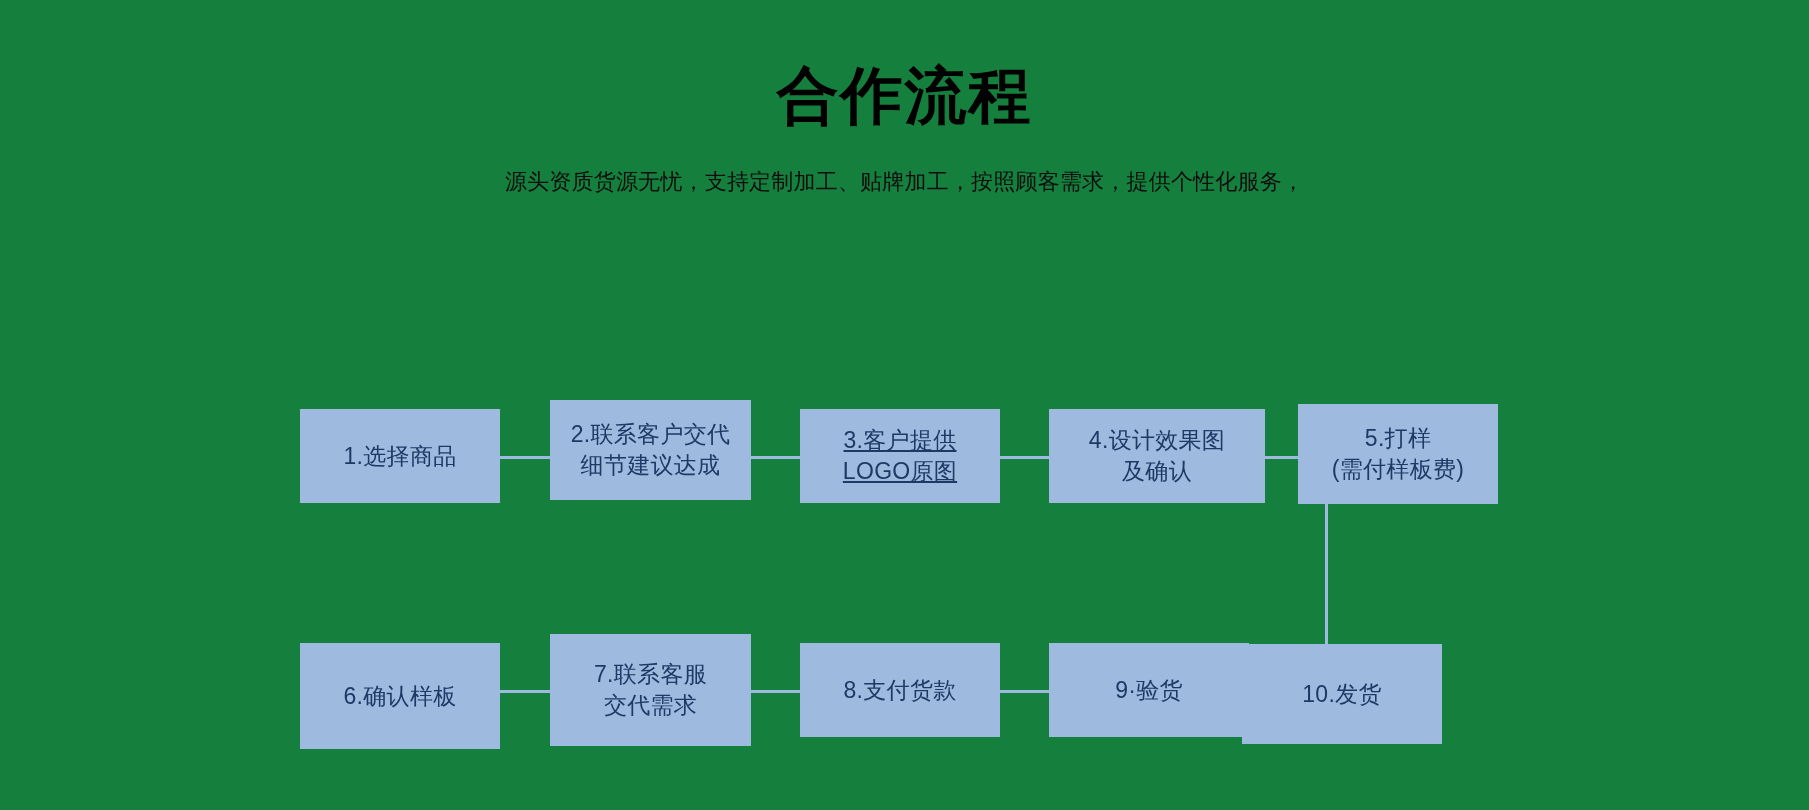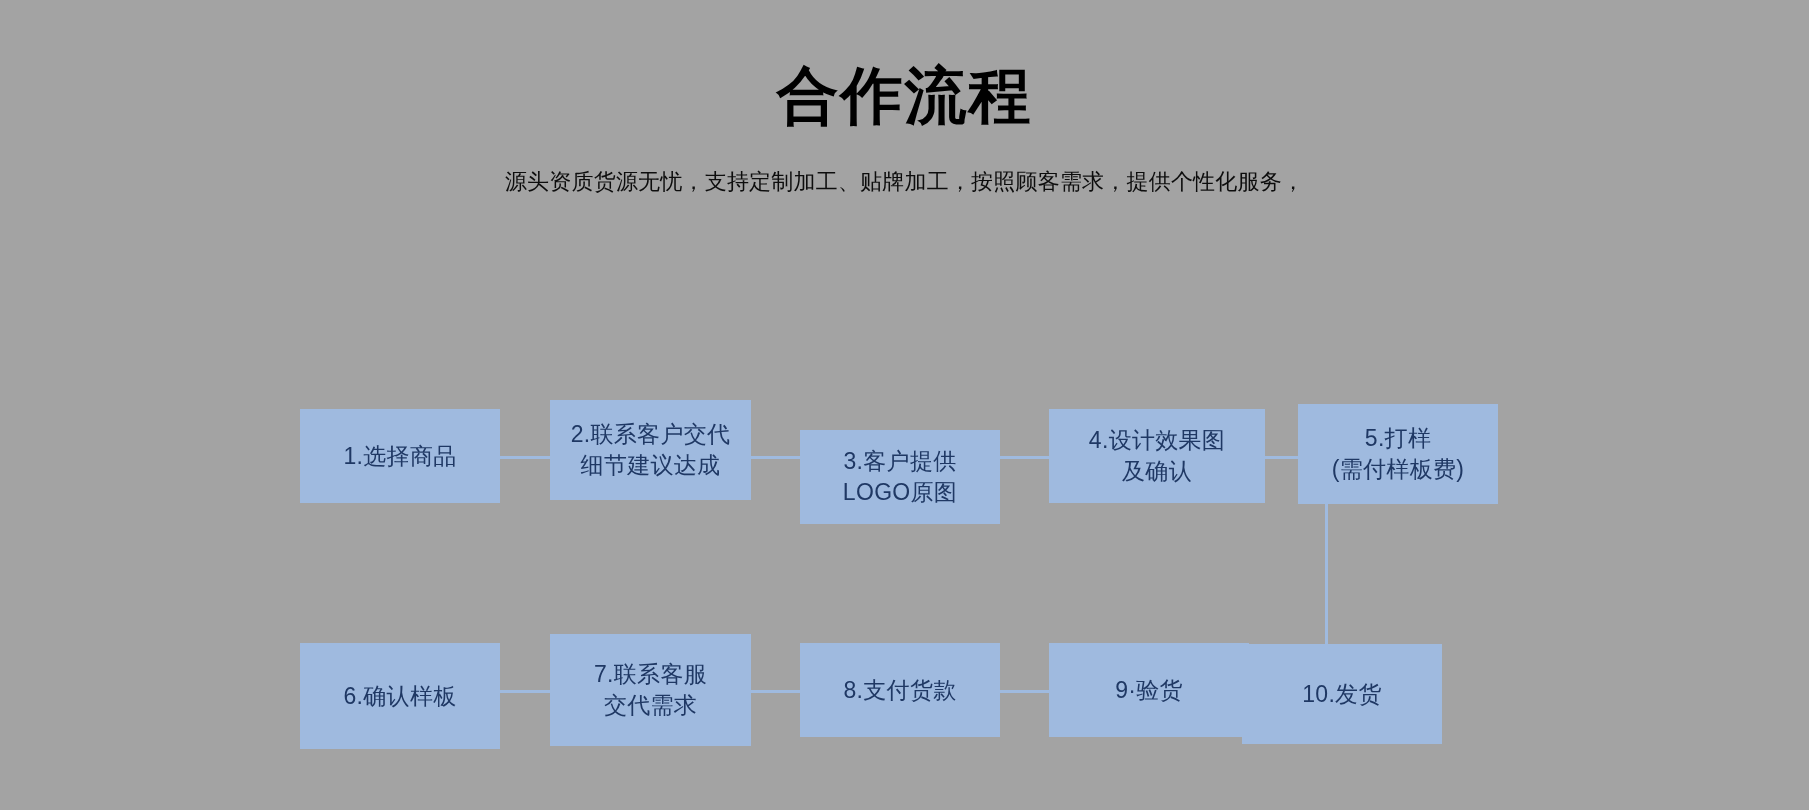--- a/index.html
+++ b/index.html
@@ -9,21 +9,21 @@
     height: 810px;
     background: #ffffff;
     font-family: "Liberation Sans", "DejaVu Sans", sans-serif;
     overflow: hidden;
   }
 
   .page {
     position: relative;
     width: 1809px;
     height: 810px;
-    background: #a3a3a3;
+    background: #15803d;
   }
 
   
   .header {
     position: absolute;
     left: 0;
     top: 0;
     width: 1809px;
     text-align: center;
   }
@@ -108,21 +108,21 @@
       <span class="node-text">1.选择商品</span>
     </div>
 
     <div class="node" style="left:550px; top:400px; width:201px; height:100px;">
       <span class="node-text">
         <span>2.联系客户交代</span><br>
         <span>细节建议达成</span>
       </span>
     </div>
 
-    <div class="node" style="left:800px; top:430px; width:200px; height:94px;">
+    <div class="node" style="left:800px; top:409px; width:200px; height:94px;text-decoration:underline;">
       <span class="node-text">
         <span>3.客户提供</span><br>
         <span>LOGO原图</span>
       </span>
     </div>
 
     <div class="node" style="left:1049px; top:409px; width:216px; height:94px;">
       <span class="node-text">
         <span>4.设计效果图</span><br>
         <span>及确认</span>

